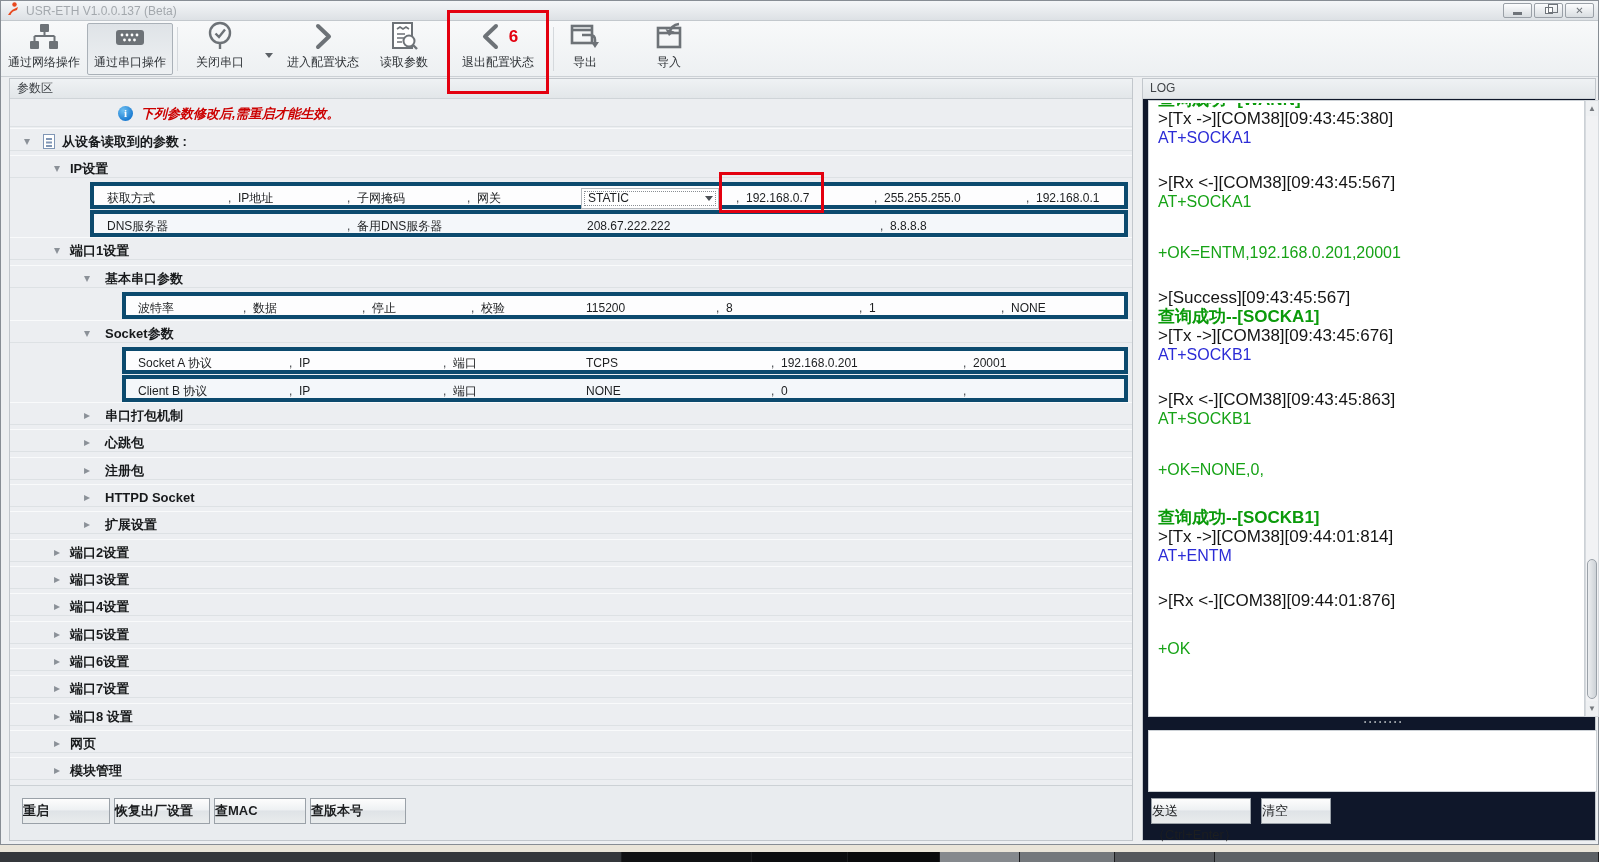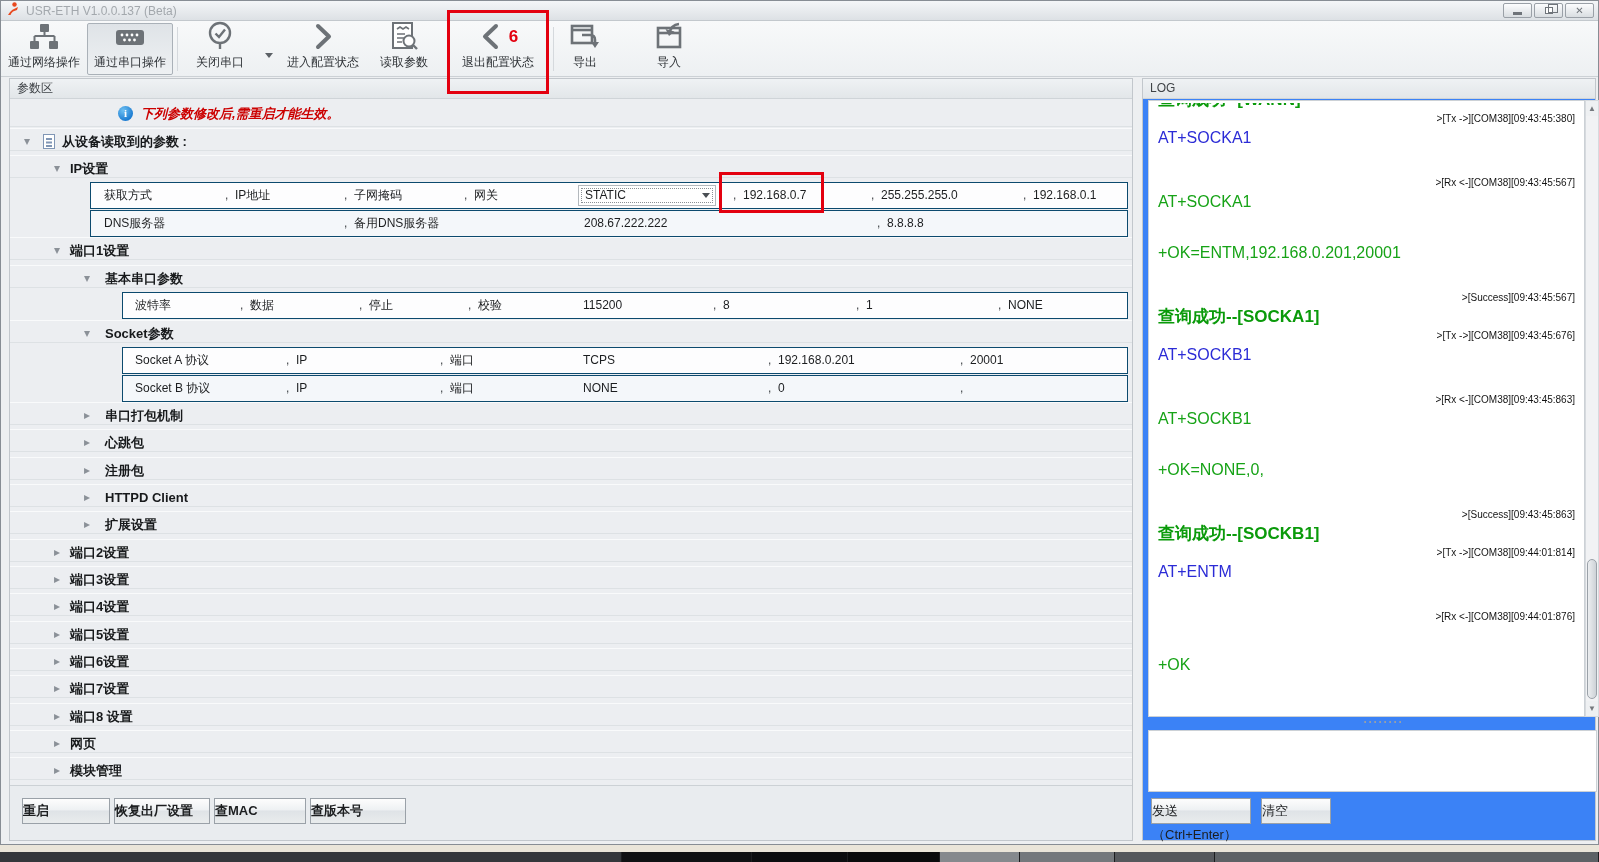--- a/index.html
+++ b/index.html
@@ -34,21 +34,21 @@
   .tb-label { font-size:12px; color:#2e3236; white-space:nowrap;text-align:right; }
   .tb-badge { color:#e3000f; font-size:17px; font-weight:bold; }
   .tb-caret { position:absolute; left:264px; top:32px; width:0; height:0;
     border-left:4px solid transparent; border-right:4px solid transparent; border-top:5px solid #5c6166; }
   .tb-sep { position:absolute; top:6px; width:1px; height:44px; background:#d5d9dd; }
 
   
   .param-panel { position:absolute; left:8px; top:77px; width:1124px; height:763px;
     background:#eceef1; border:1px solid #c2c7cc; }
   .log-panel { position:absolute; left:1141px; top:77px; width:454px; height:763px;
-    background:#3b82f6; border:1px solid #c2c7cc;padding-left:7px; }
+    background:#0f172a; border:1px solid #c2c7cc;padding-left:7px; }
   .panel-header { position:absolute; left:0; top:0; right:0; height:20px;
     background:linear-gradient(#eff2f4,#e2e6e9); border-bottom:1px solid #cfd4d8;
     font-size:12px; color:#3f4347; line-height:19px; padding-left:7px; }
 
   
   .trow { position:absolute; left:0; right:0; height:23px;
     box-shadow: inset 0 -1px 0 #dde1e4, inset 0 1px 0 #f9fafb; }
   .trow .tlabel { position:absolute; top:0; line-height:27px; font-size:13px; font-weight:bold; color:#17191b; white-space:nowrap; }
   .arrow { position:absolute; top:0; width:14px; height:27px; line-height:27px;
     color:#8b9198; font-size:12px; text-align:center; }
@@ -65,21 +65,21 @@
   .notice-text { position:absolute; left:131px; top:0; line-height:27px;
     color:#cc0000; font-size:13px; font-weight:bold;font-style:italic; }
 
   .doc-icon { position:absolute; left:33px; top:6px; width:12px; height:15px;
     background:#fff; border:1px solid #8096b5; }
   .doc-icon::after { content:""; position:absolute; left:2px; top:3px; width:6px; height:1.5px;
     background:#8096b5; box-shadow:0 3.5px 0 #8096b5, 0 7px 0 #8096b5; }
 
   
   .data-row { position:absolute; right:4px; height:27px; background:#fdfdfe;
-    border:1px solid #0c4a6e; }
+    border:4px solid #0c4a6e; }
   .data-row.alt { background:#f4f7fa; }
   .cell { position:absolute; top:0; height:25px; line-height:25px; font-size:12px;
     color:#1c1e20; white-space:nowrap; }
   .cell.comma::before { content:",\00a0\00a0"; color:#44484c; }
   .combo { position:absolute; top:2px; width:138px; height:21px; background:#fff;
     border:1px solid #b3b8bd; }
   .combo::after { content:""; position:absolute; left:2px; top:2px; right:2px; bottom:2px;
     border:1px dotted #8a8f94; }
   .combo-text { position:absolute; left:6px; top:0; line-height:19px; font-size:12px; color:#1c1e20; }
   .combo-arrow { position:absolute; right:5px; top:7px; width:0; height:0;
@@ -93,21 +93,21 @@
     border:1px solid #9aa1a8; border-radius:0; font-size:13px; color:#1c1e20;
     text-align:left; line-height:24px; }
   .param-footer .w7btn { font-weight:bold; }
 
   
   .log-view { position:absolute; left:5px; top:21px; width:437px; height:617px;
     background:#fff; border:1px solid #ccd1d6; padding:2px 9px; overflow:hidden; }
   .log-entry.tx { margin-bottom:28px; }
   .log-entry.rx { margin-bottom:28px; }
   .log-entry.success { margin-bottom:2px; }
-  .meta { font-size:10px; color:#141414; line-height:14px; margin-bottom:2px;text-align:right; }
+  .meta { font-size:17px; color:#141414; line-height:14px; margin-bottom:2px; }
   .line { font-size:16px; line-height:20px; white-space:nowrap; }
   .log-entry.tx .line { color:#2b2bd6; }
   .log-entry.rx .line { color:#17a317; }
   .log-entry.success .line { color:#0a9a0a; font-weight:bold; font-size:17px; }
   .line.resp2 { margin-top:31px; }
   .log-entry.clipped { height:9px; overflow:hidden; margin-bottom:0; }
   .log-entry.clipped .line { margin-top:-13px; }
 
   .vscroll { position:absolute; left:442px; top:21px; width:14px; height:617px;
     background:#f1f2f4; border:1px solid #d6dade; }
@@ -327,21 +327,21 @@
     <div class="data-row" style="top:268px;left:112px">
       <span class="cell" style="left:12px">Socket A 协议</span>
       <span class="cell comma" style="left:163px">IP</span>
       <span class="cell comma" style="left:317px">端口</span>
       <span class="cell" style="left:460px">TCPS</span>
       <span class="cell comma" style="left:645px">192.168.0.201</span>
       <span class="cell comma" style="left:837px">20001</span>
     </div>
 
     <div class="data-row alt" style="top:296px;left:112px">
-      <span class="cell" style="left:12px">Socket B 协议</span>
+      <span class="cell" style="left:12px">Client B 协议</span>
       <span class="cell comma" style="left:163px">IP</span>
       <span class="cell comma" style="left:317px">端口</span>
       <span class="cell" style="left:460px">NONE</span>
       <span class="cell comma" style="left:645px">0</span>
       <span class="cell comma" style="left:837px"></span>
     </div>
 
     <div id="tree-extra">
         <div class="trow" style="top: 323px;">
           <span class="arrow col" style="left: 70px;"></span>
@@ -350,21 +350,21 @@
         <div class="trow" style="top: 350px;">
           <span class="arrow col" style="left: 70px;"></span>
           <span class="tlabel" style="left: 95px;">心跳包</span>
         </div>
         <div class="trow" style="top: 378px;">
           <span class="arrow col" style="left: 70px;"></span>
           <span class="tlabel" style="left: 95px;">注册包</span>
         </div>
         <div class="trow" style="top: 405px;">
           <span class="arrow col" style="left: 70px;"></span>
-          <span class="tlabel" style="left: 95px;">HTTPD Client</span>
+          <span class="tlabel" style="left: 95px;">HTTPD Socket</span>
         </div>
         <div class="trow" style="top: 432px;">
           <span class="arrow col" style="left: 70px;"></span>
           <span class="tlabel" style="left: 95px;">扩展设置</span>
         </div>
         <div class="trow" style="top: 460px;">
           <span class="arrow col" style="left: 40px;"></span>
           <span class="tlabel" style="left: 60px;">端口2设置</span>
         </div>
         <div class="trow" style="top: 487px;">
@@ -431,21 +431,20 @@
         <div class="log-entry tx">
           <div class="meta">&gt;[Tx -&gt;][COM38][09:43:45:676]</div>
           <div class="line">AT+SOCKB1</div>
         </div>
         <div class="log-entry rx">
           <div class="meta">&gt;[Rx &lt;-][COM38][09:43:45:863]</div>
           <div class="line">AT+SOCKB1</div>
           <div class="line resp2">+OK=NONE,0,</div>
         </div>
         <div class="log-entry success">
-          <div class="meta">&gt;[Success][09:43:45:863]</div>
           <div class="line">查询成功--[SOCKB1]</div>
         </div>
         <div class="log-entry tx">
           <div class="meta">&gt;[Tx -&gt;][COM38][09:44:01:814]</div>
           <div class="line">AT+ENTM</div>
         </div>
         <div class="log-entry rx">
           <div class="meta">&gt;[Rx &lt;-][COM38][09:44:01:876]</div>
           <div class="line resp2">+OK</div>
         </div>

